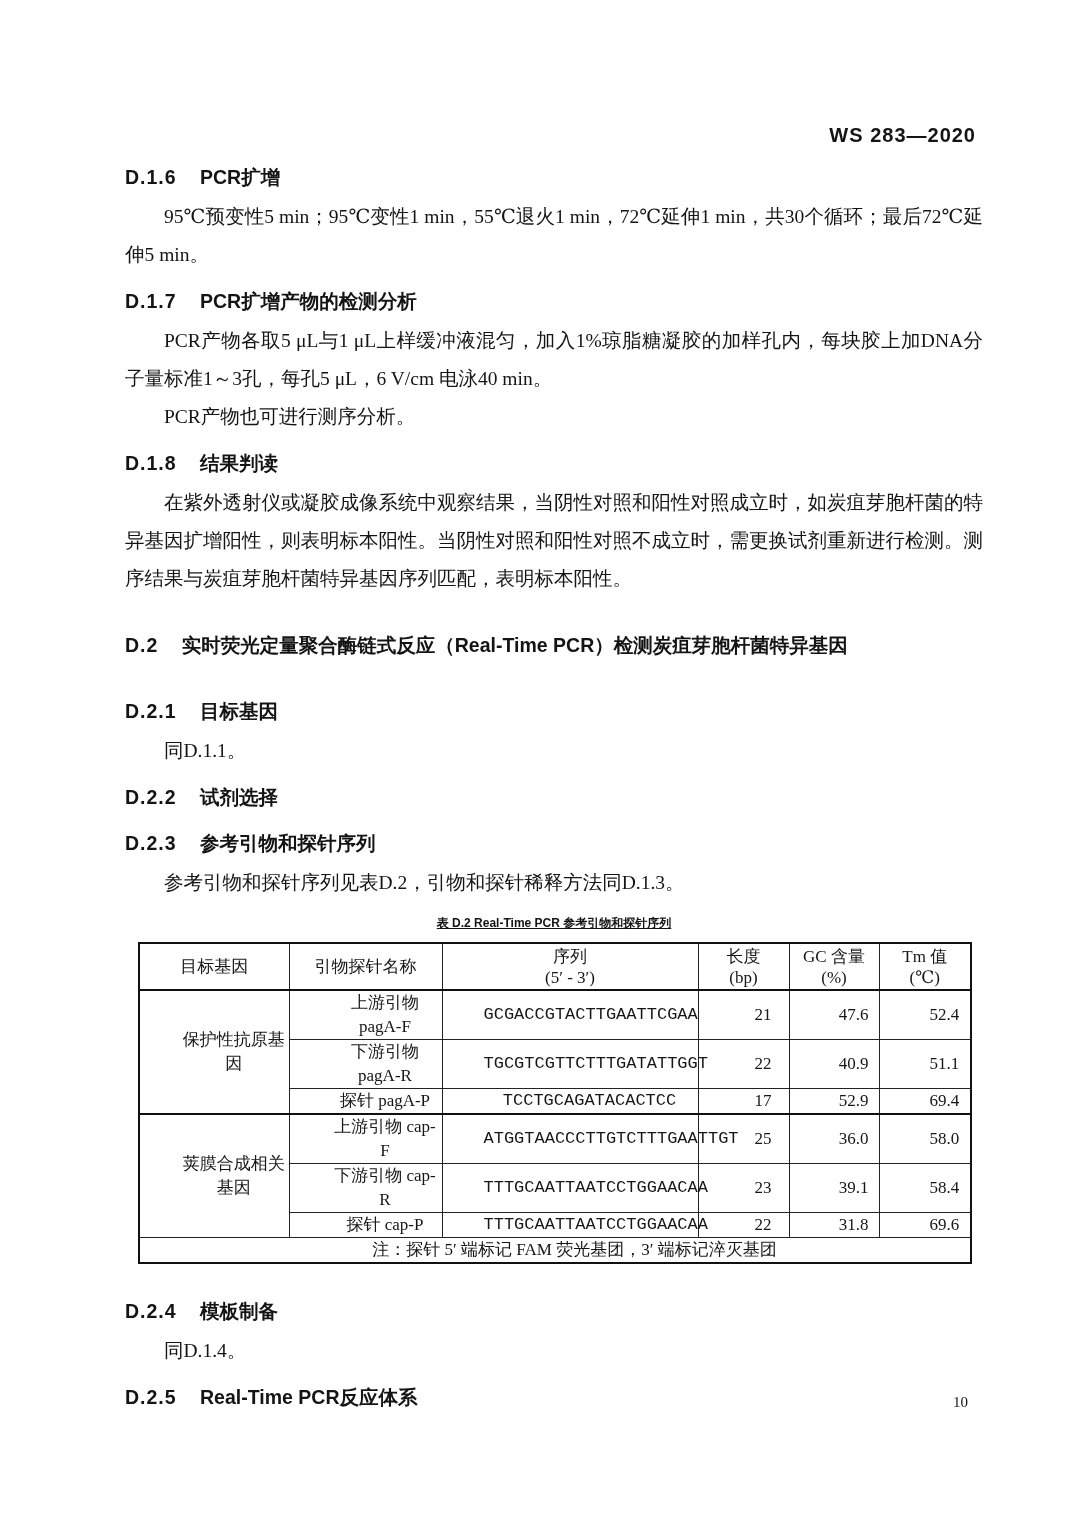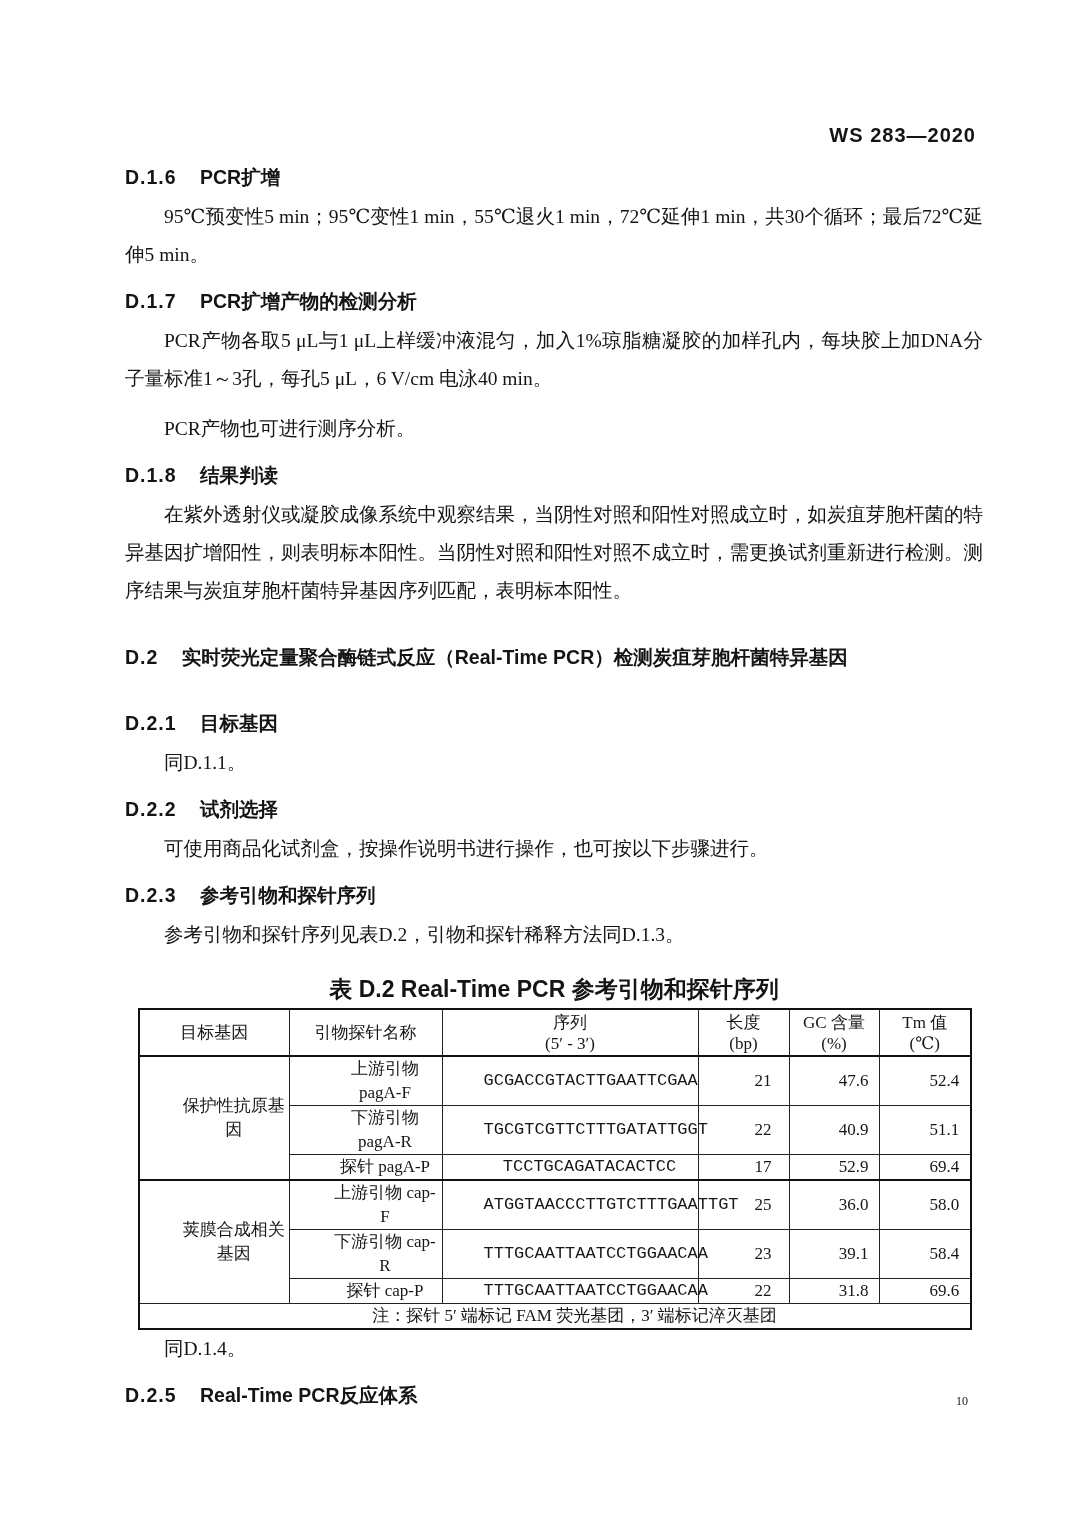--- a/index.html
+++ b/index.html
@@ -17,32 +17,32 @@
     font-weight:bold;font-size:20px;letter-spacing:1px;
   }
   .content{
     position:absolute;top:150px;left:125px;width:858px;
   }
   .para{
     font-size:19.5px;line-height:38px;
     text-align:justify;text-indent:2em;
     margin:0;
   }
-  .para.noindentgap{margin-top:12px;}
+  .para.noindentgap{margin-top:0;}
   .hd{
     font-family:"Liberation Sans","DejaVu Sans",sans-serif;
     font-weight:bold;font-size:19.5px;line-height:38px;
     margin:8px 0 2px 0;
   }
   .hd .hd-num{margin-right:18px;letter-spacing:1px;}
   .hd.major{margin-top:28px;}
   .tbl-title{
     font-family:"Liberation Sans","DejaVu Sans",sans-serif;
-    font-weight:bold;font-size:23px;line-height:38px;
-    text-align:center;margin:16px 0 0 0;
+    font-weight:bold;font-size:12px;line-height:38px;
+    text-align:center;margin:2px 0 0 0;text-decoration:underline;
   }
   table.dtable{
     border-collapse:collapse;
     margin-left:13px;
     width:832px;
     table-layout:fixed;
     border:2.5px solid #111;
   }
   table.dtable col.c1{width:150px;}
   table.dtable col.c2{width:153px;}
@@ -69,21 +69,21 @@
   }
   td.gene{font-size:17.5px;}
   tr.group-start td{border-top:2px solid #111;}
   td.note-cell{
     text-align:left;height:34px;line-height:34px;
     padding:0 10px;border-top:2px solid #111;
     font-size:17px;
   }
   .pageno{
     position:absolute;top:1394px;right:112px;
-    font-size:12px;
+    font-size:15px;
     font-family:"Liberation Serif","DejaVu Serif",serif;
   }
 </style>
 </head>
 <body>
 
 <div class="page">
 
   <div class="doc-code">WS 283—2020</div>
 
@@ -117,21 +117,20 @@
     <h3 class="hd major">
       <span class="hd-num">D.2.1</span>
       <span class="hd-title">目标基因</span>
     </h3>
     <p class="para">同D.1.1。</p>
 
     <h3 class="hd">
       <span class="hd-num">D.2.2</span>
       <span class="hd-title">试剂选择</span>
     </h3>
-    <p class="para">可使用商品化试剂盒，按操作说明书进行操作，也可按以下步骤进行。</p>
 
     <h3 class="hd">
       <span class="hd-num">D.2.3</span>
       <span class="hd-title">参考引物和探针序列</span>
     </h3>
     <p class="para">参考引物和探针序列见表D.2，引物和探针稀释方法同D.1.3。</p>
 
     <div class="tbl-title">表 D.2  Real-Time PCR 参考引物和探针序列</div>
 
     <table class="dtable">
@@ -209,20 +208,24 @@
           <td>22</td>
           <td>31.8</td>
           <td>69.6</td>
         </tr>
         <tr>
           <td class="note-cell" colspan="6">注：探针 5′ 端标记 FAM 荧光基团，3′ 端标记淬灭基团</td>
         </tr>
       </tbody>
     </table>
 
+    <h3 class="hd major">
+      <span class="hd-num">D.2.4</span>
+      <span class="hd-title">模板制备</span>
+    </h3>
     <p class="para">同D.1.4。</p>
 
     <h3 class="hd">
       <span class="hd-num">D.2.5</span>
       <span class="hd-title">Real-Time PCR反应体系</span>
     </h3>
 
   </div>
 
   <div class="pageno">10</div>

